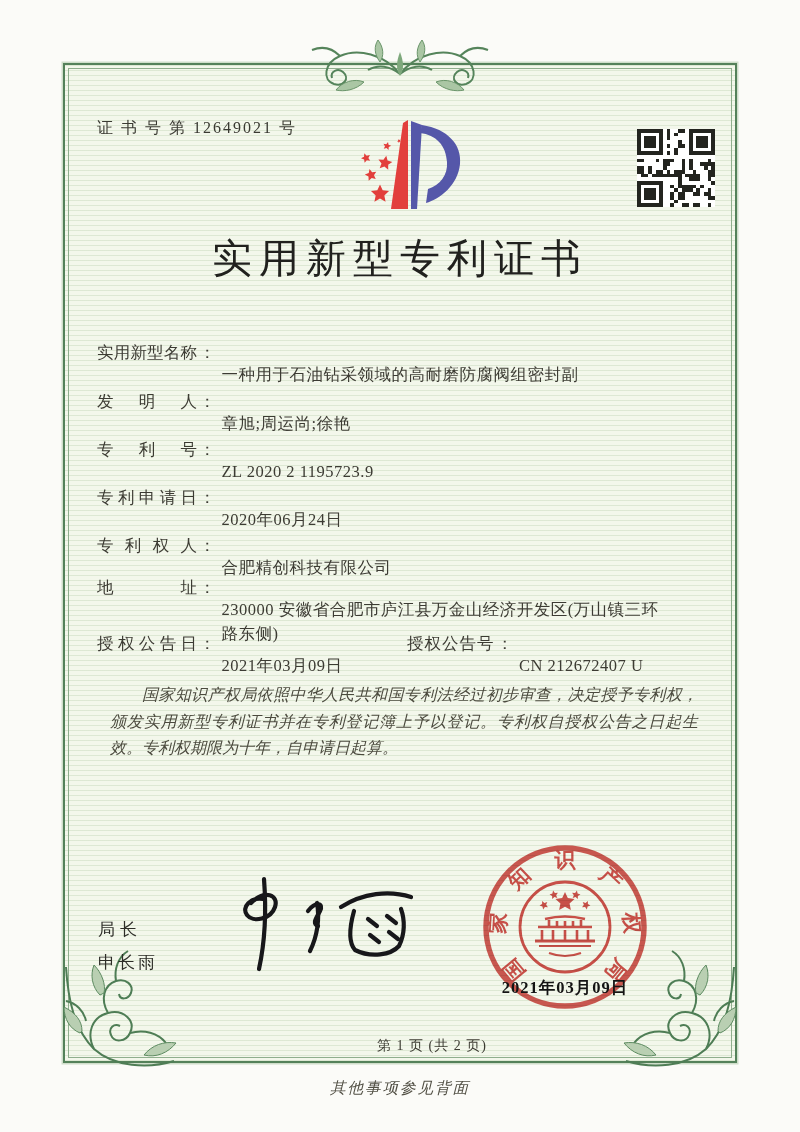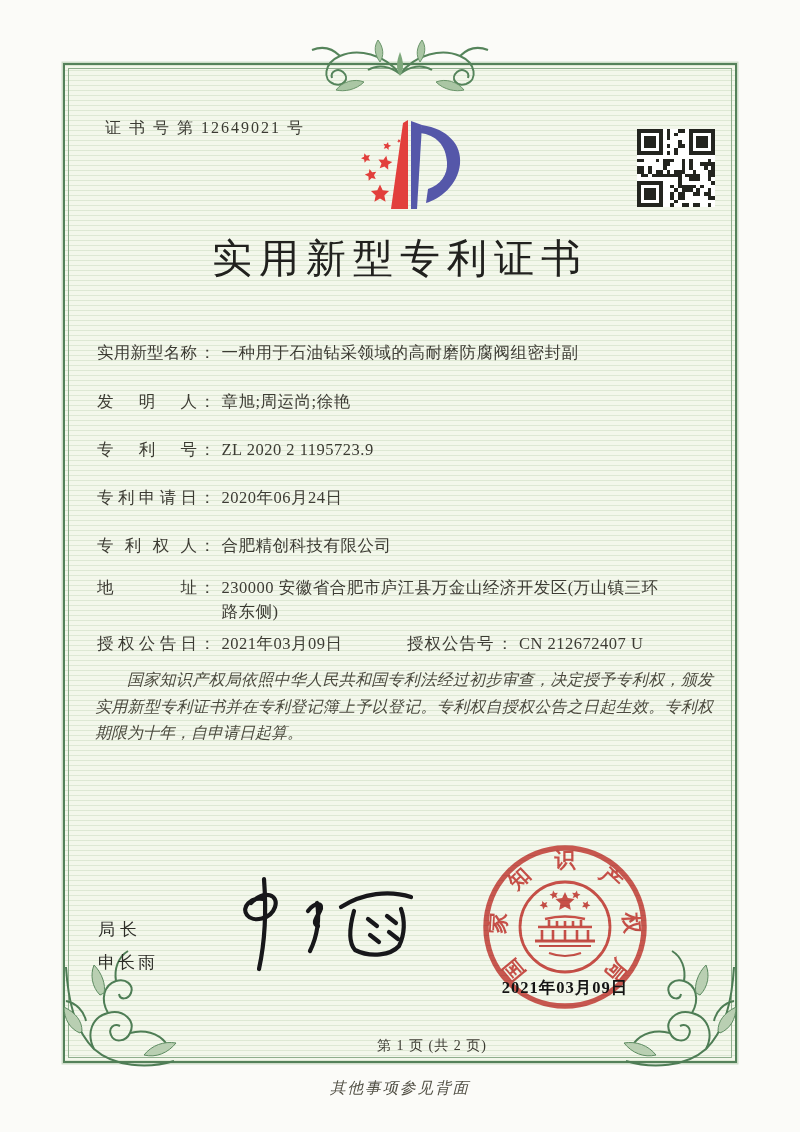--- a/index.html
+++ b/index.html
@@ -13,43 +13,43 @@
     position:absolute;left:63px;top:63px;width:674px;height:1000px;
     box-sizing:border-box;border:2.5px solid #54815a;
     box-shadow:0 0 0 1.5px #cfdeca;
     background-color:#f3f7eb;
     background-image:repeating-linear-gradient(0deg,
       rgba(134,172,118,0.20) 0px, rgba(134,172,118,0.20) 1px,
       transparent 1px, transparent 5px);
   }
   .frame::before{content:"";position:absolute;inset:3px;border:1px solid #8fae8d;}
   .abs{position:absolute;}
-  .cert-no{left:32px;top:53px;font-size:16px;letter-spacing:2px;color:#3a3a32;margin-left:8px;}
+  .cert-no{left:32px;top:53px;font-size:16px;letter-spacing:2px;color:#3a3a32;}
   .logo{left:287px;top:52px;}
   .qr{left:572px;top:64px;shape-rendering:crispEdges;}
   .title{
     left:0;top:166px;width:100%;text-align:center;margin:0;
     font-size:40px;font-weight:400;letter-spacing:7px;color:#21211e;
     font-family:"Liberation Serif","DejaVu Serif",serif;
   }
   .frow{position:absolute;left:32px;display:flex;align-items:flex-start;
         font-size:16.5px;color:#3c3b33;line-height:24px;}
   .r1{top:276px}.r2{top:325px}.r3{top:373px}.r4{top:421px}
   .r5{top:469px}.r6{top:511px}.r7{top:567px;width:610px}
   .flabel{display:inline-block;width:100px;text-align:justify;text-align-last:justify;
           flex:0 0 100px;color:#3c3b33;}
   .fcolon{display:inline-block;margin:0 6px 0 2px;}
-  .fvalue{letter-spacing:0.5px;}
+  .fvalue{letter-spacing:0.5px;margin-top:22px;}
   .r6 .fvalue{width:452px;}
   .g2{position:absolute;left:310px;top:0;display:flex;align-items:flex-start;}
   .flabel2{letter-spacing:1px;}
   .paras{left:30px;top:602px;width:618px;font-size:16px;line-height:26.5px;
          text-align:justify;color:#4b4a3e;font-style:italic;
          font-family:"Liberation Serif","DejaVu Serif",serif;}
-  .paras p{margin:0;text-indent:2em;}
+  .paras p{margin:15px;text-indent:2em;}
   .sig-title{left:33px;top:853px;font-size:17px;letter-spacing:5px;color:#2d2d28;
              font-family:"Liberation Sans","DejaVu Sans",sans-serif;}
   .sig-name{left:33px;top:886px;font-size:17px;letter-spacing:3px;color:#2d2d28;
             font-family:"Liberation Sans","DejaVu Sans",sans-serif;}
   .signature{left:148px;top:808px;}
   .seal{left:414px;top:776px;mix-blend-mode:multiply;opacity:.94;}
   .seal text{font-size:21px;font-weight:bold;fill:#cf4743;
              font-family:"Liberation Serif","DejaVu Serif",serif;}
   .seal-date{left:408px;top:912px;width:184px;text-align:center;font-size:16.5px;
              font-weight:600;color:#141414;letter-spacing:1px;}

